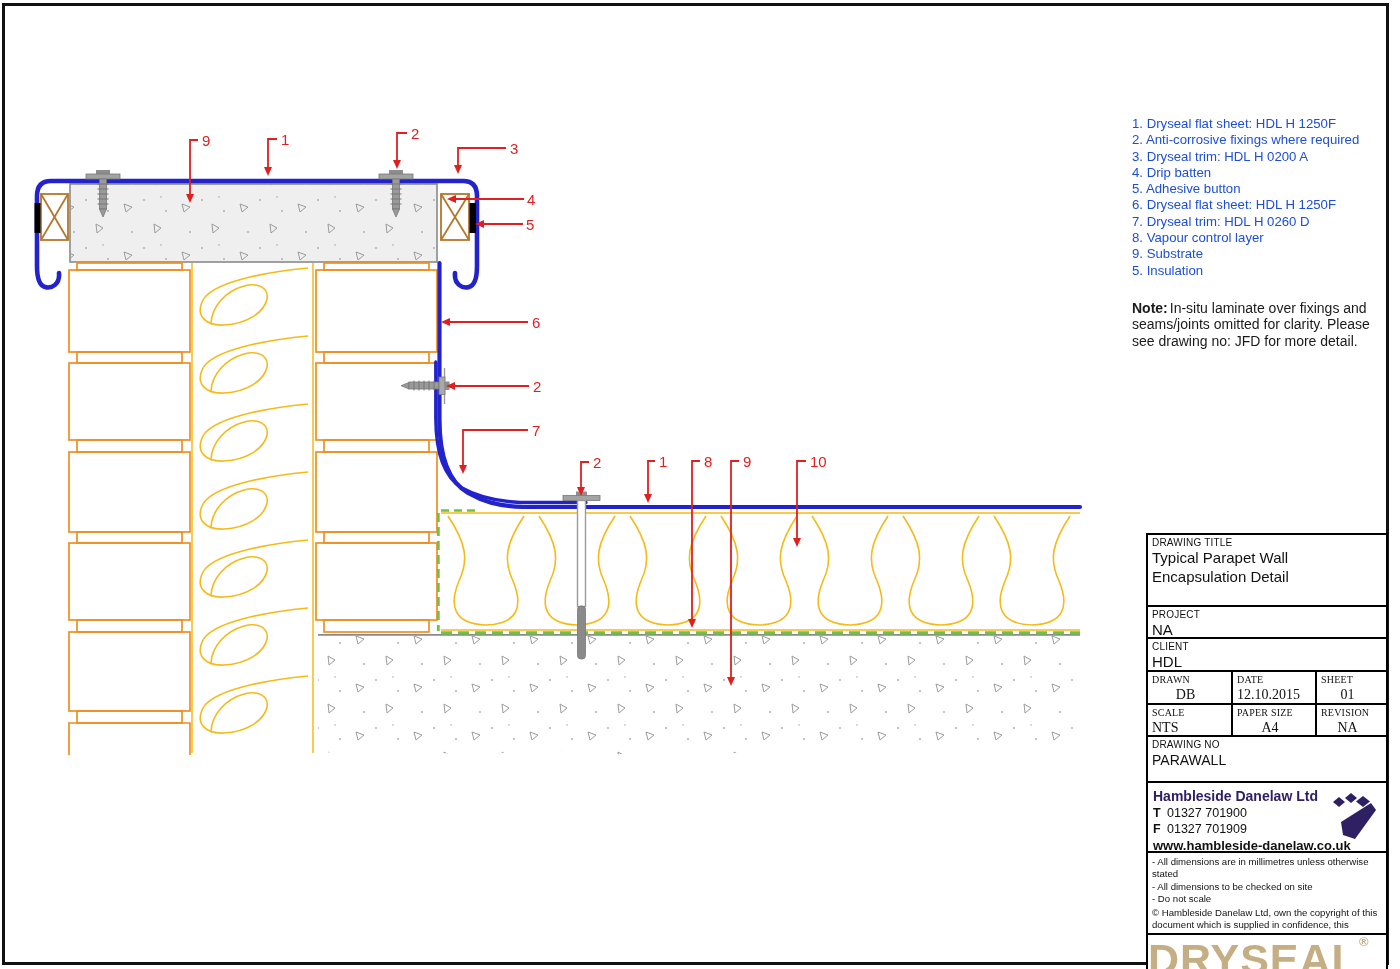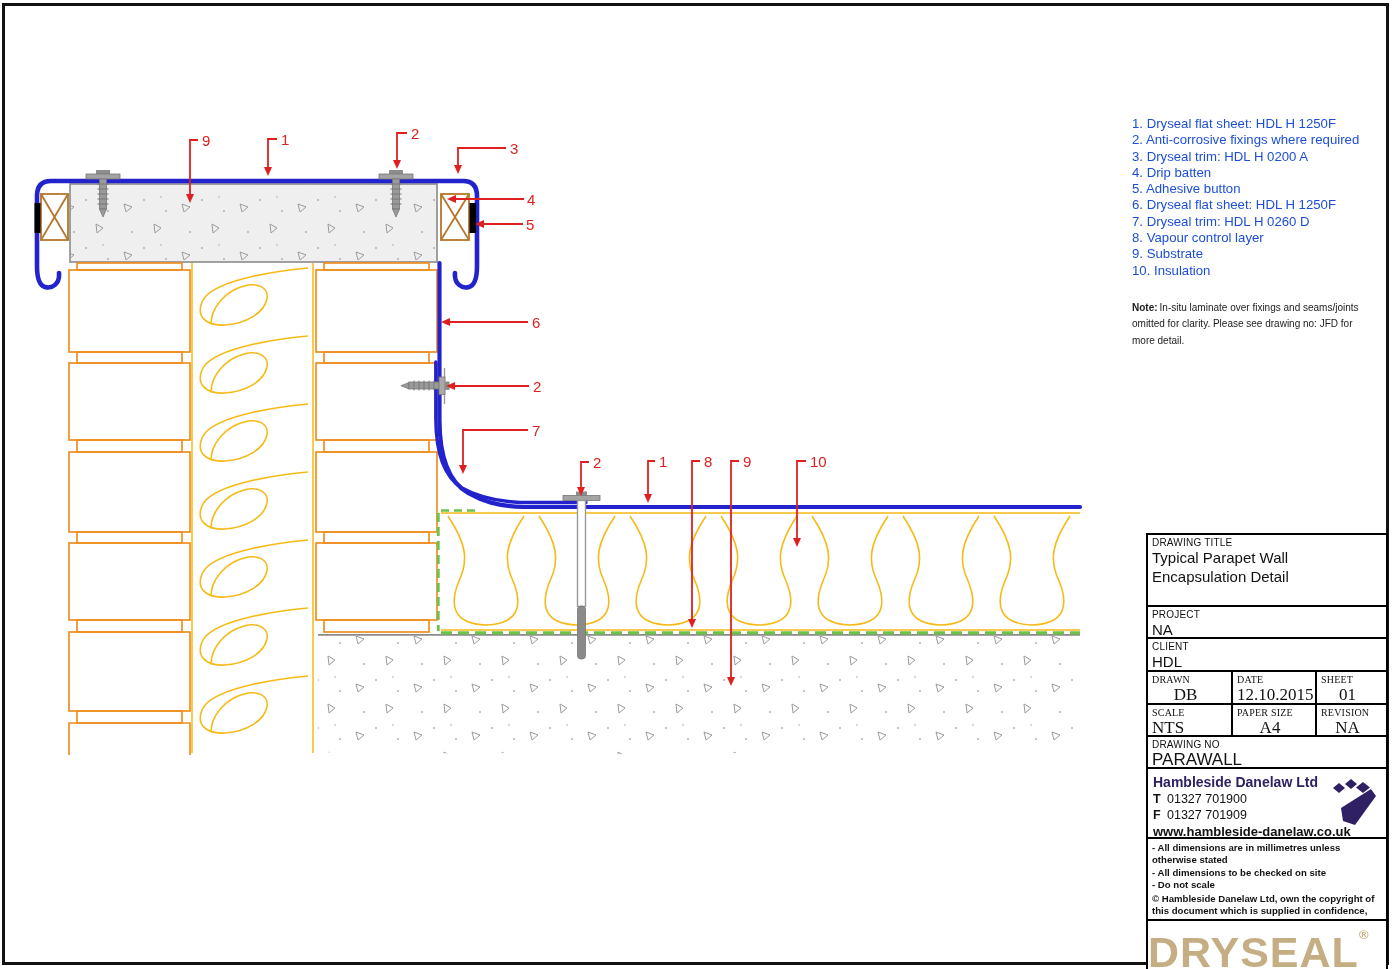--- a/index.html
+++ b/index.html
@@ -3,47 +3,47 @@
 <meta charset="utf-8">
 <style>
   html,body{margin:0;padding:0;background:#fff;}
   .page{position:relative;width:1400px;height:969px;background:#fff;overflow:hidden;
         font-family:"Liberation Sans",sans-serif;color:#111;}
   .drawing-svg{position:absolute;left:0;top:0;}
 
   
   .legend{position:absolute;left:1132px;top:116px;width:244px;font-size:13.2px;line-height:16.3px;color:#1d4ed8;}
   .legend div{white-space:nowrap;}
-  .note{position:absolute;left:1132px;top:300px;width:238px;font-size:10px;line-height:16.3px;color:#1a1a1a;}
+  .note{position:absolute;left:1132px;top:300px;width:238px;font-size:14px;line-height:16.3px;color:#1a1a1a;}
   .note b{margin-right:2px;}
 
   
   .tblock{position:absolute;left:1146px;top:533px;width:242px;height:451px;border:2px solid #000;
           box-sizing:border-box;display:flex;flex-direction:column;background:#fff;}
   .trow{box-sizing:border-box;overflow:hidden;}
   .trow + .trow{border-top:2px solid #000;}
   .lbl{font-size:10px;padding:2px 0 0 4px;letter-spacing:.2px;}
   .val{font-size:15px;padding:1px 8px 0 4px;line-height:18px;}
-  .val.big{font-size:17px;}
+  .val.big{font-size:14px;}
   .cols{display:flex;font-family:Liberation Serif, serif;}
   .cols .cell{box-sizing:border-box;}
   .cols .cell + .cell{border-left:2px solid #000;}
   .c1{width:83px;} .c2{width:84px;} .c3{flex:1;}
   .center{text-align:center;padding-left:0;}
   .h-title{height:70px;} .h-project{height:32px;} .h-client{height:33px;}
-  .h-drawn{height:33px;} .h-scale{height:32px;} .h-dno{height:32px;}
+  .h-drawn{height:33px;} .h-scale{height:32px;} .h-dno{height:46px;}
   .h-co{height:70px;position:relative;} .h-disc{height:82px;} .h-logo{flex:1;position:relative;}
 
   .co-name{font-size:14px;font-weight:bold;color:#2f2063;padding:5px 10px 0 5px;}
   .co-line{font-size:12.5px;padding:2px 0 0 5px;}
   .co-line b{display:inline-block;width:14px;}
   .co-web{font-size:13px;font-weight:bold;padding:2px 0 0 5px;}
   .co-logo{position:absolute;right:5px;top:8px;}
 
-  .disc{font-size:9.6px;line-height:12.4px;padding:3px 3px 0 4px;font-weight:bold;}
+  .disc{font-size:9.6px;line-height:12.4px;padding:3px 3px 0 4px;}
   .disc .copy{margin-top:1px;}
 
   .dryseal{position:absolute;left:0;right:0;top:50%;transform:translateY(-50%);
            font-size:43px;font-weight:bold;letter-spacing:1px;color:#c6ae84;white-space:nowrap;}
   .dryseal .reg{font-size:13px;vertical-align:28px;letter-spacing:0;}
 </style>
 </head>
 <body>
 
 <div class="page">
@@ -229,21 +229,21 @@
   <div class="legend">
     <div>1. Dryseal flat sheet: HDL H 1250F</div>
     <div>2. Anti-corrosive fixings where required</div>
     <div>3. Dryseal trim: HDL H 0200 A</div>
     <div>4. Drip batten</div>
     <div>5. Adhesive button</div>
     <div>6. Dryseal flat sheet: HDL H 1250F</div>
     <div>7. Dryseal trim: HDL H 0260 D</div>
     <div>8. Vapour control layer</div>
     <div>9. Substrate</div>
-    <div>10. Insulation</div>
+    <div>5. Insulation</div>
   </div>
   <div class="note">
     <b>Note:</b><span>In-situ laminate over fixings and seams/joints omitted for clarity. Please see drawing no: JFD for more detail.</span>
   </div>
 
   <div class="tblock">
     <div class="trow h-title">
       <div class="lbl">DRAWING TITLE</div>
       <div class="val">Typical Parapet Wall</div>
       <div class="val">Encapsulation Detail</div>

